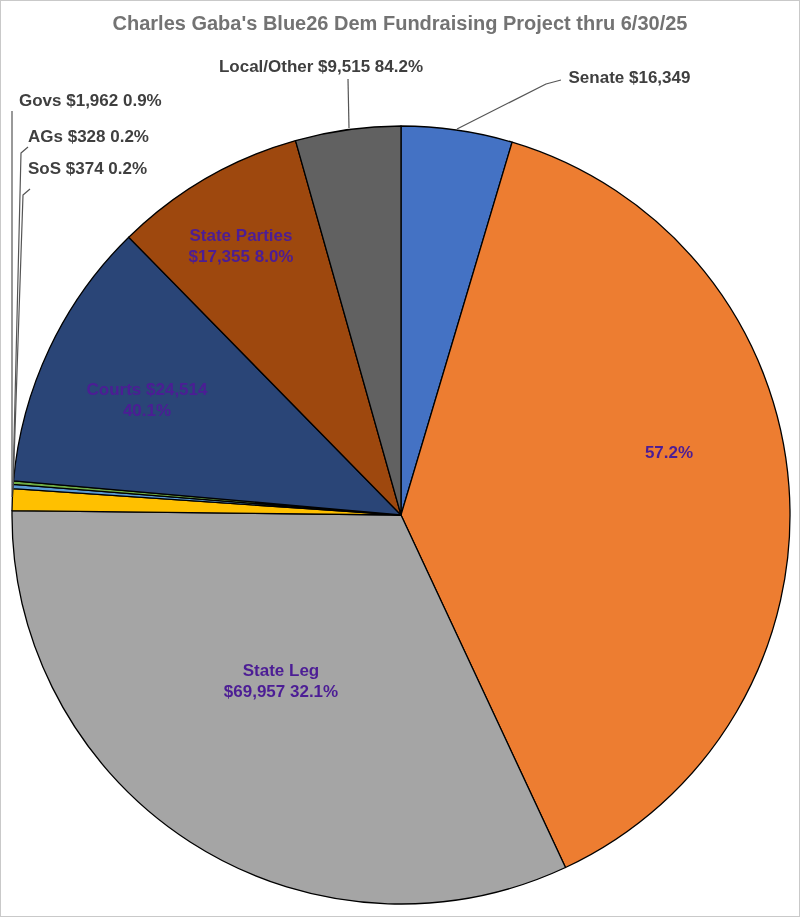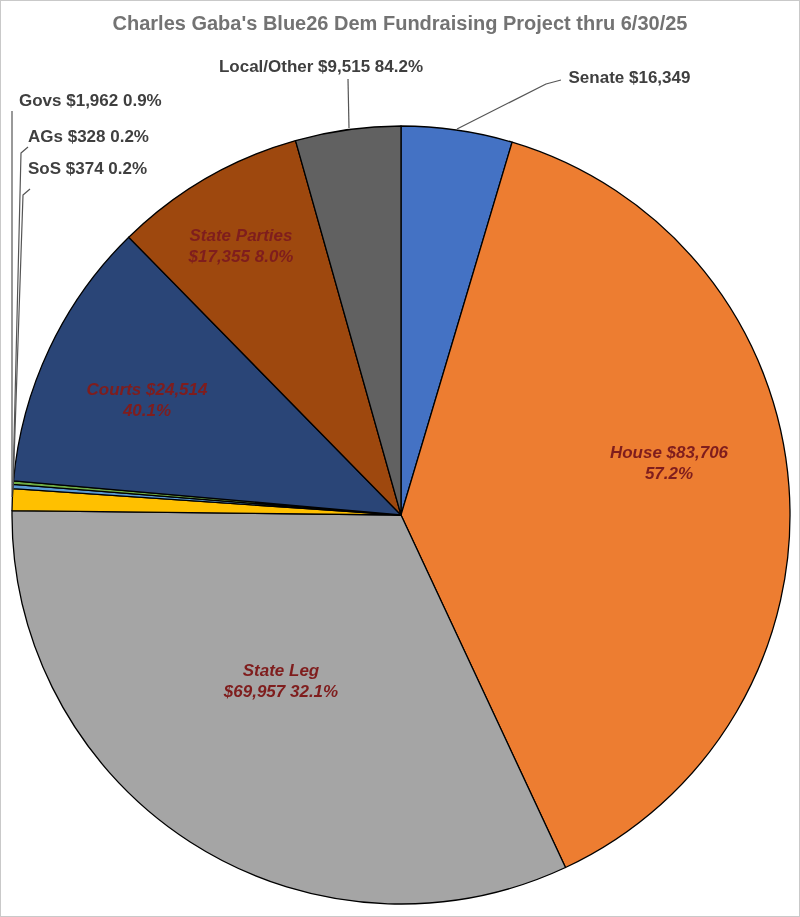--- a/index.html
+++ b/index.html
@@ -20,21 +20,21 @@
   }
   .pie-svg{position:absolute;left:0;top:0;}
   .callout{
     position:absolute;
     font-size:17px;font-weight:bold;
     color:#3f3f3f;
     line-height:21px;
     white-space:nowrap;
   }
   .callout.centered{text-align:center;white-space:normal;}
-  .callout.inside{color:#7f1d1d;font-style:italic;}
+  .callout.inside{color:#4c1d95;}
   .callout div{white-space:nowrap;}
 </style>
 </head>
 <body>
 
 <div class="canvas">
 
   <div class="chart-title">Charles Gaba's Blue26 Dem Fundraising Project thru 6/30/25</div>
 
   <svg class="pie-svg" width="800" height="917" viewBox="0 0 800 917">
@@ -72,21 +72,20 @@
 
   <div class="callout centered" style="left:210px;top:55px;width:220px;">
     <div>Local/Other $9,515 84.2%</div>
   </div>
 
   <div class="callout centered" style="left:556px;top:66px;width:145px;">
     <div>Senate $16,349</div>
   </div>
 
   <div class="callout centered inside" style="left:588px;top:441px;width:160px;">
-    <div>House $83,706</div>
     <div>57.2%</div>
   </div>
 
   <div class="callout centered inside" style="left:200px;top:659px;width:160px;">
     <div>State Leg</div>
     <div>$69,957 32.1%</div>
   </div>
 
   <div class="callout centered inside" style="left:62px;top:378px;width:168px;">
     <div>Courts $24,514</div>

